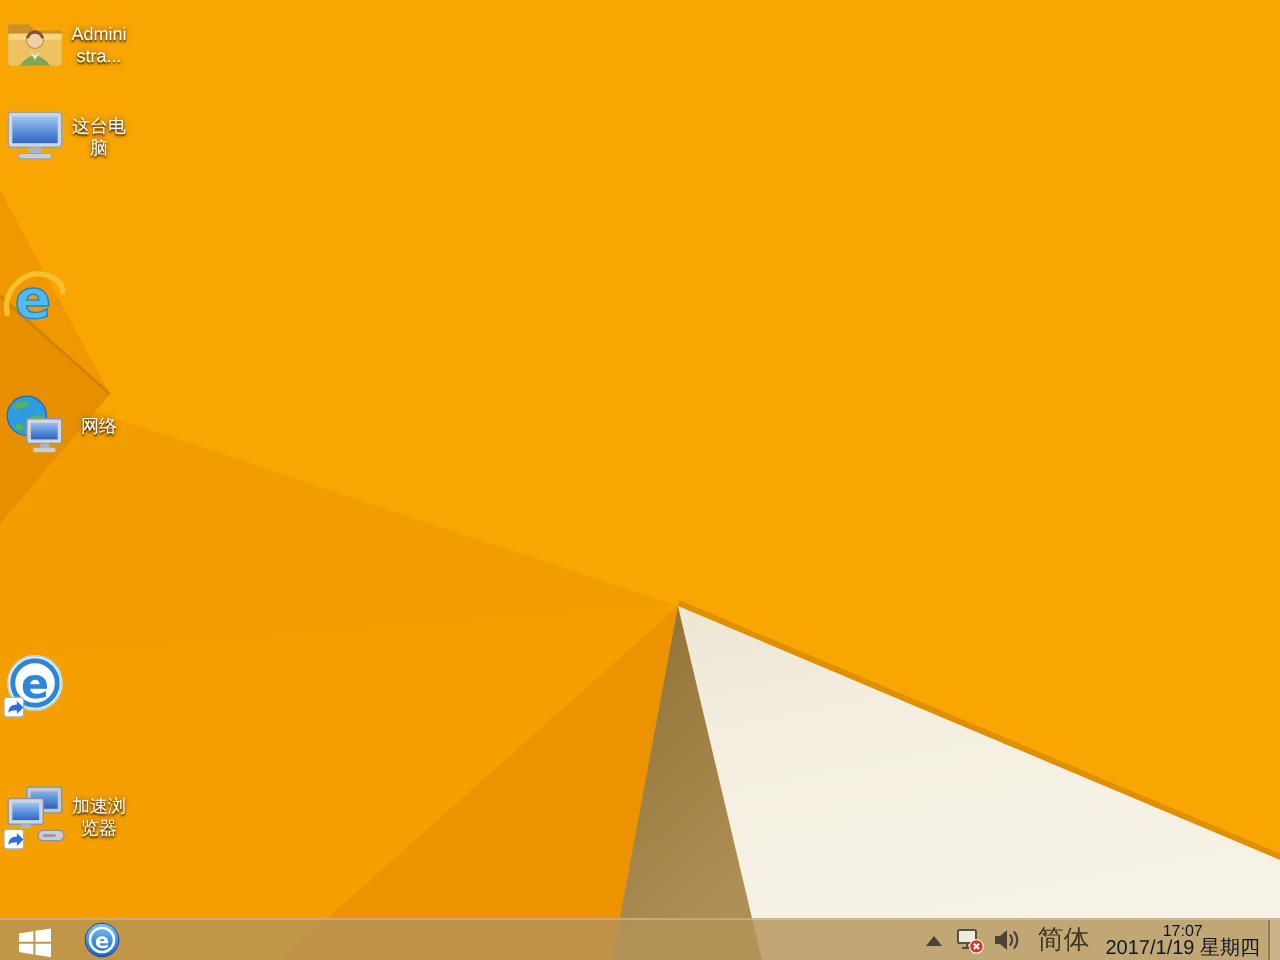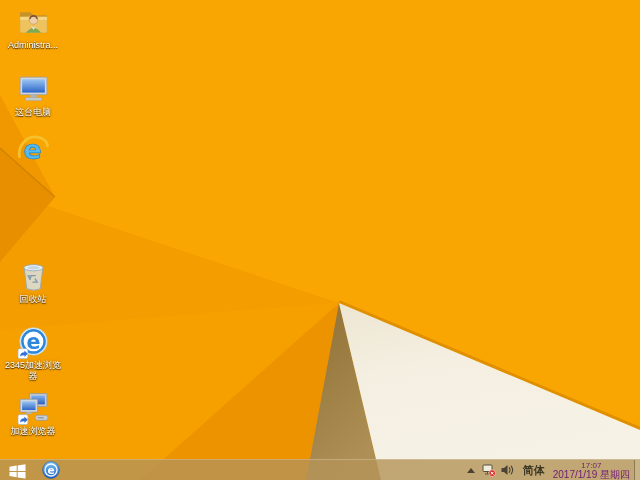--- a/index.html
+++ b/index.html
@@ -7,21 +7,21 @@
     width:640px;height:480px;overflow:hidden;position:relative;
     font-family:"Liberation Sans","DejaVu Sans",sans-serif;
     background:#F8A201;
   }
   #screen{position:absolute;inset:0;width:640px;height:480px;}
   #wallpaper{position:absolute;inset:0;}
 
   
   .desktop-icon{
     position:absolute;left:1px;width:64px;
-    display:flex;flex-direction:column;align-items:center;
+    display:flex;align-items:center;
     cursor:default;
   }
   .di-img{width:33px;height:33px;flex:0 0 auto;}
   .di-label{
     margin-top:1px;width:64px;
     font-size:9px;line-height:11px;color:#ffffff;text-align:center;
     text-shadow:0 1px 1px rgba(0,0,0,.75), 0 0 3px rgba(0,0,0,.45);
     word-break:break-all;
   }
 
@@ -44,25 +44,25 @@
     position:absolute;right:0;top:0;height:100%;
     display:flex;align-items:center;
   }
   .tray-arrow{
     width:0;height:0;margin-right:7px;
     border-left:4px solid transparent;border-right:4px solid transparent;
     border-bottom:5px solid #4A4336;
   }
   .tray-icon{display:flex;align-items:center;}
   .ime-label{
-    font-size:11px;color:#3E3726;margin:0 8px 0 7px;white-space:nowrap;font-weight:bold;
+    font-size:13px;color:#3E3726;margin:0 8px 0 7px;white-space:nowrap;
   }
   .clock{
     display:flex;flex-direction:column;align-items:center;justify-content:center;
-    margin-right:4px;color:#701a75;
+    margin-right:4px;color:#0f172a;
   }
   .clock-time{font-size:8px;line-height:9px;}
   .clock-date{font-size:10px;line-height:9px;white-space:nowrap;}
   .show-desktop{
     width:5px;height:100%;
     border-left:1px solid rgba(90,75,45,.55);
     background:rgba(255,255,255,.14);
   }
 </style>
 </head>
@@ -100,21 +100,21 @@
       <rect x="3" y="10.5" width="26" height="15.5" rx="1" fill="#EDC25F"></rect>
       <path d="M3 10.5 h26 v3 H3 z" fill="#F6D98A" opacity="0.85"></path>
       <circle cx="16" cy="13.5" r="4.2" fill="#EECFA8" stroke="#B48A5C" stroke-width="0.5"></circle>
       <path d="M11.8 13 a4.2 4.2 0 0 1 8.4 0 l-1.2 -0.4 a3.2 3.2 0 0 0 -6 0 z" fill="#7A5230"></path>
       <path d="M8.5 26 q7.5 -9.5 15 0 z" fill="#7FA855"></path>
       <path d="M13.6 19.3 l2.4 1.8 l2.4 -1.8 l-2.4 4 z" fill="#EDEAE2"></path>
     </svg>
     <div class="di-label">Administra...</div>
   </div>
 
-  <div class="desktop-icon" style="top:73px">
+  <div class="desktop-icon" style="top:52px">
     <svg class="di-img" viewBox="0 0 32 32">
       <defs>
         <linearGradient id="g-pc" x1="0" y1="0" x2="0" y2="1">
           <stop offset="0" stop-color="#9CC6F4"></stop>
             <stop offset="1" stop-color="#2C66C8"></stop>
         </linearGradient>
       </defs>
       <rect x="3" y="4" width="26" height="17" rx="1.5" fill="#D2D6DC" stroke="#9CA2AB" stroke-width="0.8"></rect>
       <rect x="5" y="6" width="22" height="13" fill="url(#g-pc)"></rect>
       <rect x="13" y="21" width="6" height="3" fill="#AEB4BC"></rect>
@@ -123,40 +123,49 @@
     <div class="di-label">这台电脑</div>
   </div>
 
   <div class="desktop-icon" style="top:133px">
     <svg class="di-img" viewBox="0 0 32 32">
       <text x="15" y="25" font-size="26" font-weight="bold" fill="#53B9EF" stroke="#1C86CF" stroke-width="0.7" text-anchor="middle" font-family="DejaVu Sans, sans-serif">e</text>
       <path d="M2.5 23 C 0.5 13 9 3.5 17.5 3.8 C 25 4 29.8 8.5 29.5 12.5" stroke="#F5C12E" stroke-width="2.6" fill="none" stroke-linecap="round"></path>
     </svg>
   </div>
 
-
-  <div class="desktop-icon" style="top:260px">
-    <svg class="di-img" viewBox="0 0 32 32">
-      <path d="M7 8 L9.5 28 Q16 30.5 22.5 28 L25 8 Z" fill="#D8E4EC" fill-opacity="0.82" stroke="#93A5B1" stroke-width="0.8"></path>
-      <ellipse cx="16" cy="7.5" rx="9.2" ry="3" fill="#EAF2F7" stroke="#93A5B1" stroke-width="0.8"></ellipse>
-      <ellipse cx="16" cy="7.5" rx="6" ry="1.7" fill="#C6D6E0"></ellipse>
-      <path d="M12.2 18.5 l2 -3.4 h3.6 M15.5 21.5 h4 l-1.8 -3.2 M14.8 15.1 l-4 0.2 l2 3.4" stroke="#7E98AA" stroke-width="1.3" fill="none" stroke-linecap="round"></path>
-    </svg>
-    <div class="di-label">回收站</div>
-  </div>
+  <div class="desktop-icon" style="top:196px">
+    <svg class="di-img" viewBox="0 0 32 32">
+      <defs>
+        <linearGradient id="g-net" x1="0" y1="0" x2="0" y2="1">
+          <stop offset="0" stop-color="#8FC0F2"></stop>
+            <stop offset="1" stop-color="#2B62C4"></stop>
+        </linearGradient>
+      </defs>
+      <circle cx="12" cy="11.5" r="9.5" fill="#2F9BE0" stroke="#1C6FAE" stroke-width="0.6"></circle>
+      <path d="M5 7.5 q4 -4.5 8 -2.5 q-1 3 -5 3 q-2 1 -3 -0.5z" fill="#58B548"></path>
+      <path d="M14 12 q5 -2 7 1 q-2 4.5 -6 3.5 q-2 -2 -1 -4.5z" fill="#58B548"></path>
+      <path d="M7.5 15 q3 0 3 3 q-3 1 -4 -1z" fill="#58B548"></path>
+      <rect x="12" y="13" width="17" height="12" rx="1" fill="#D2D6DC" stroke="#8D949E" stroke-width="0.7"></rect>
+      <rect x="14" y="15" width="13" height="8" fill="url(#g-net)"></rect>
+      <rect x="18.5" y="25" width="4.5" height="2" fill="#AEB4BC"></rect>
+      <rect x="15" y="27" width="11" height="2.2" rx="1" fill="#C8CDD4"></rect>
+    </svg>
+    <div class="di-label">网络</div>
+  </div>
+
 
   <div class="desktop-icon" style="top:326px">
     <svg class="di-img" viewBox="0 0 32 32">
       <circle cx="16" cy="15" r="13" fill="#FDFEFF" stroke="#BBDCF5" stroke-width="1"></circle>
       <circle cx="16" cy="15" r="10.8" fill="none" stroke="#2E86DB" stroke-width="2.4"></circle>
       <text x="16" y="22.5" font-size="20" font-weight="bold" fill="#2E86DB" text-anchor="middle" font-family="DejaVu Sans, sans-serif">e</text>
       <rect x="1" y="22" width="9.5" height="9.5" rx="1.5" fill="#FFFFFF" stroke="#9CB4CC" stroke-width="0.6"></rect>
       <path d="M3 29.5 q0.2 -4 4.2 -4 v-1.8 l3.2 3.2 l-3.2 3.2 v-1.8 q-3 0 -4.2 1.2z" fill="#2E6FD8"></path>
     </svg>
-    <div class="di-label">2345加速浏览器</div>
   </div>
 
   <div class="desktop-icon" style="top:392px">
     <svg class="di-img" viewBox="0 0 32 32">
       <defs>
         <linearGradient id="g-bb1" x1="0" y1="0" x2="0" y2="1">
           <stop offset="0" stop-color="#7FB2F0"></stop>
             <stop offset="1" stop-color="#2E5FB8"></stop>
         </linearGradient>
         <linearGradient id="g-bb2" x1="0" y1="0" x2="0" y2="1">

